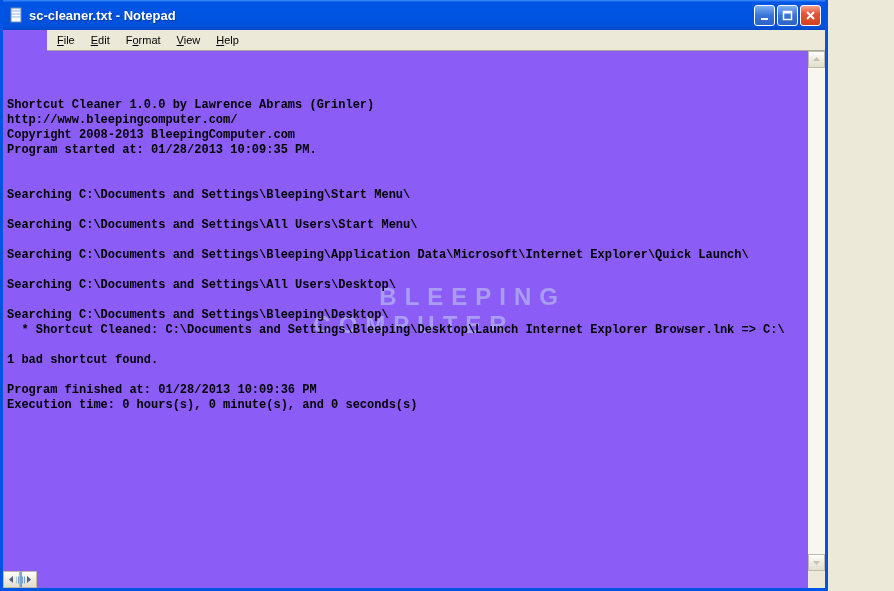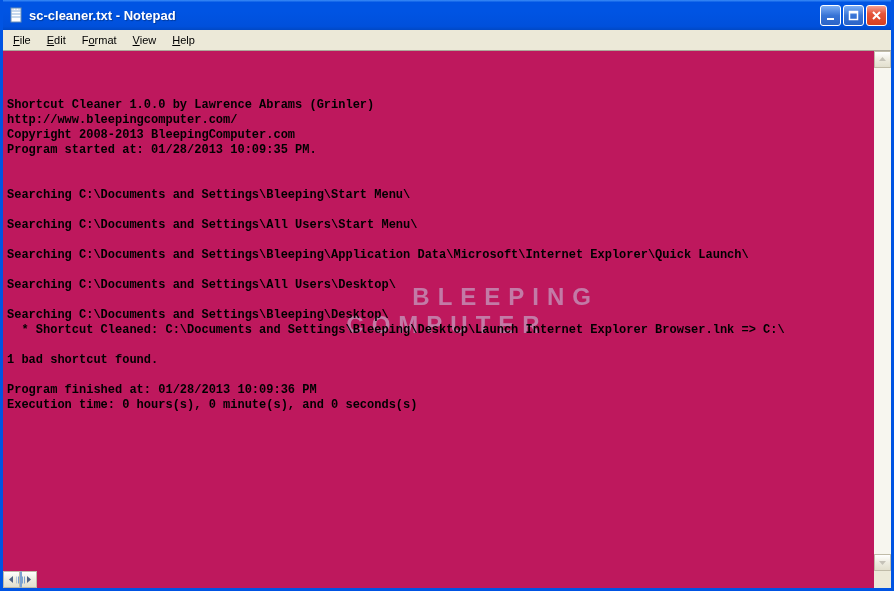--- a/index.html
+++ b/index.html
@@ -10,25 +10,25 @@
 
     body {
       font-family: Tahoma, sans-serif;
       background: #ece9d8;
       width: 894px;
       height: 591px;
       overflow: hidden;
     }
 
     .window {
-      width: 894px;
+      width: 828px;
       height: 591px;
       border: 3px solid #0054e3;
       border-top: none;
-      background: #be185d;
+      background: #8b5cf6;
       display: flex;
       flex-direction: column;
     }
 
     .titlebar {
       height: 30px;
       background: linear-gradient(to bottom, #3c8df7 0%, #0054e3 8%, #0054e3 40%, #0050db 88%, #0048c5 100%);
       display: flex;
       align-items: center;
       padding: 0 4px 0 6px;
@@ -87,20 +87,21 @@
     }
 
     .menubar {
       height: 21px;
       background: #ece9d8;
       border-bottom: 1px solid #aca899;
       display: flex;
       align-items: center;
       padding: 0 2px;
       font-size: 11px;
+      margin-left: 44px;
     }
 
     .menu-item {
       padding: 2px 8px;
       cursor: default;
     }
 
     .menu-item u {
       text-decoration: underline;
     }

